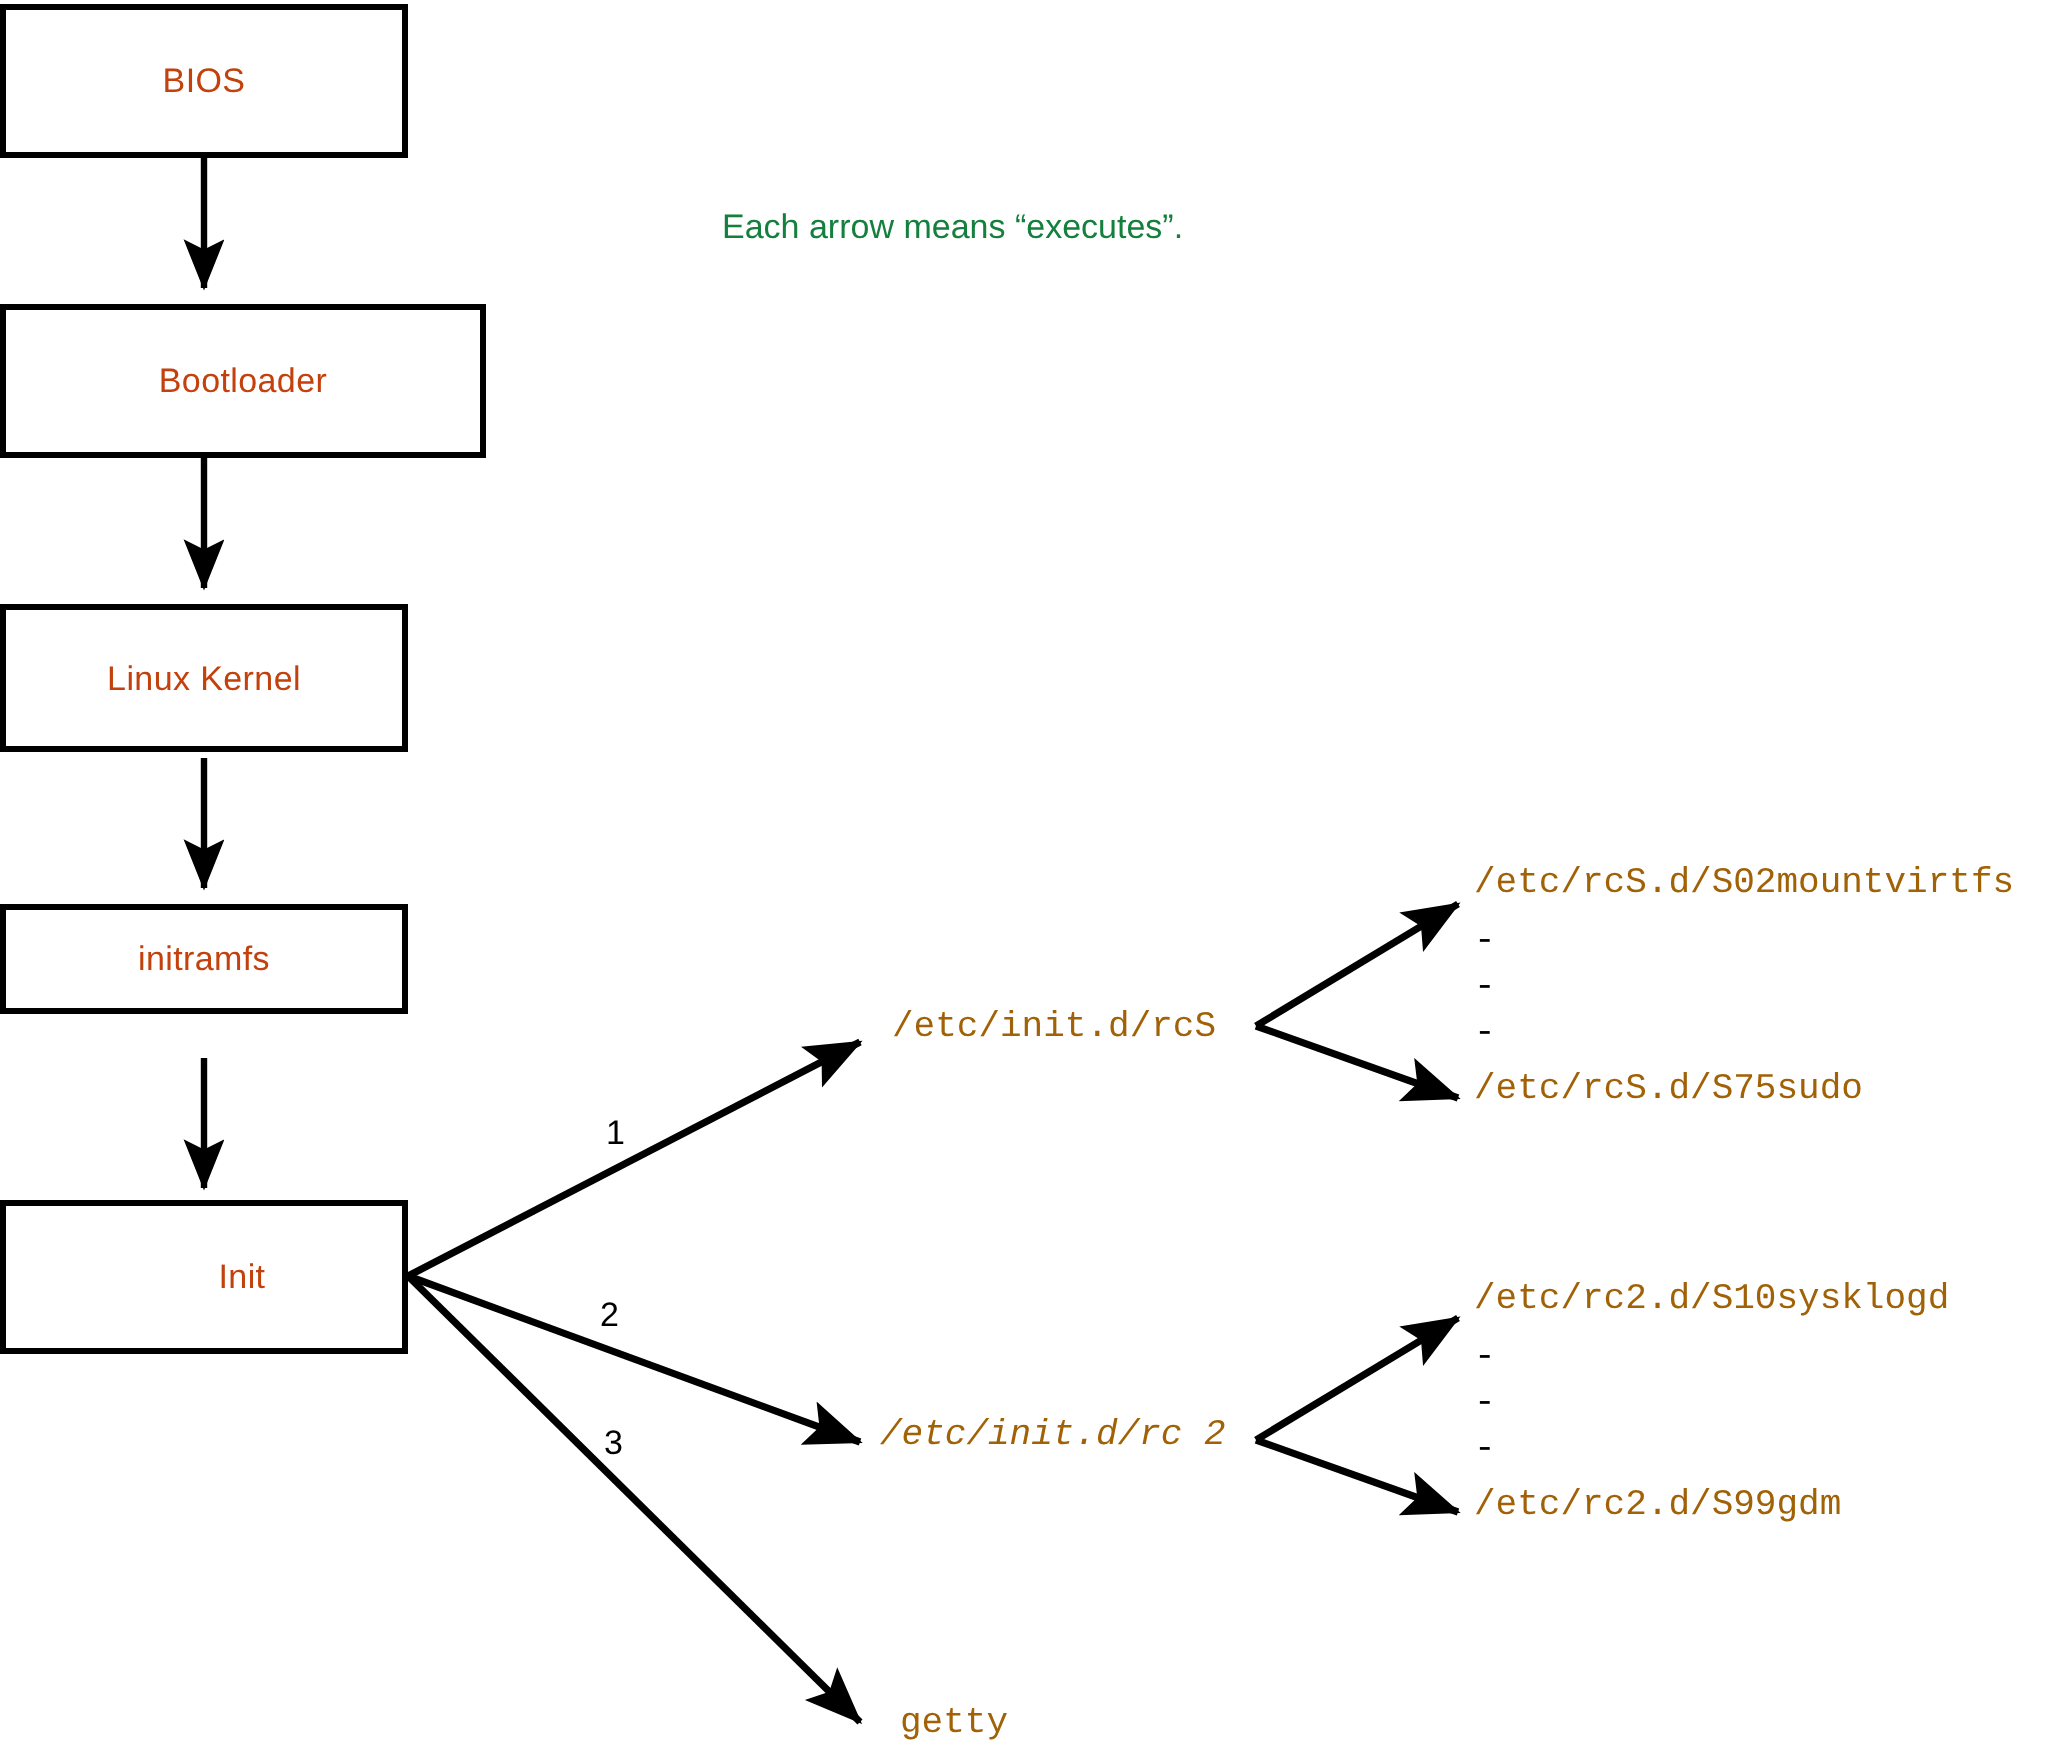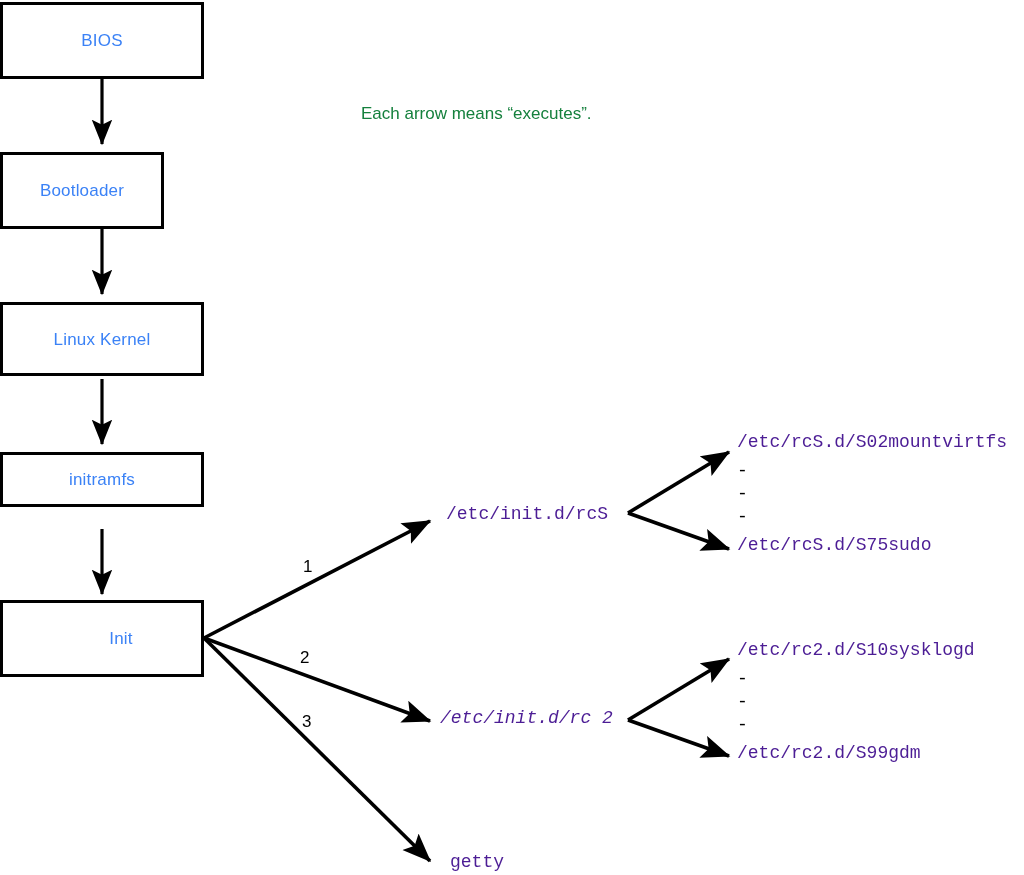--- a/index.html
+++ b/index.html
@@ -32,36 +32,36 @@
     border: 3px solid #000000;
     background: #ffffff;
     display: flex;
     align-items: center;
     justify-content: center;
   }
   .node-box .node-label {
     font-family: "Liberation Sans", sans-serif;
     font-size: 17px;
     line-height: 1;
-    color: #3b82f6;
+    color: #c2410c;
     letter-spacing: 0.2px;
   }
   .note-text {
     position: absolute;
     font-family: "Liberation Sans", sans-serif;
     font-size: 17px;
     color: #15803d;
     white-space: nowrap;
   }
   .mono-text {
     position: absolute;
     font-family: "Liberation Mono", "DejaVu Sans Mono", monospace;
     font-size: 18px;
     line-height: 1;
-    color: #4c1d95;
+    color: #a16207;
     white-space: nowrap;
   }
   .edge-number {
     position: absolute;
     font-family: "Liberation Sans", sans-serif;
     font-size: 17px;
     color: #000000;
     white-space: nowrap;
   }
   .ellipsis-dash {
@@ -105,21 +105,21 @@
     <g stroke="#000000" stroke-width="3.6" fill="none" marker-end="url(#arrowhead)">
       <line x1="628" y1="720" x2="729" y2="659"></line>
       <line x1="628" y1="720" x2="729" y2="756"></line>
     </g>
   </svg>
 
   <div class="node-box" style="left:0px; top:2px; width:204px; height:77px;">
     <span class="node-label">BIOS</span>
   </div>
 
-  <div class="node-box" style="left:0px; top:152px; width:164px; height:77px;">
+  <div class="node-box" style="left:0px; top:152px; width:243px; height:77px;">
     <span class="node-label">Bootloader</span>
   </div>
 
   <div class="node-box" style="left:0px; top:302px; width:204px; height:74px;">
     <span class="node-label">Linux Kernel</span>
   </div>
 
   <div class="node-box" style="left:0px; top:452px; width:204px; height:55px;">
     <span class="node-label">initramfs</span>
   </div>

